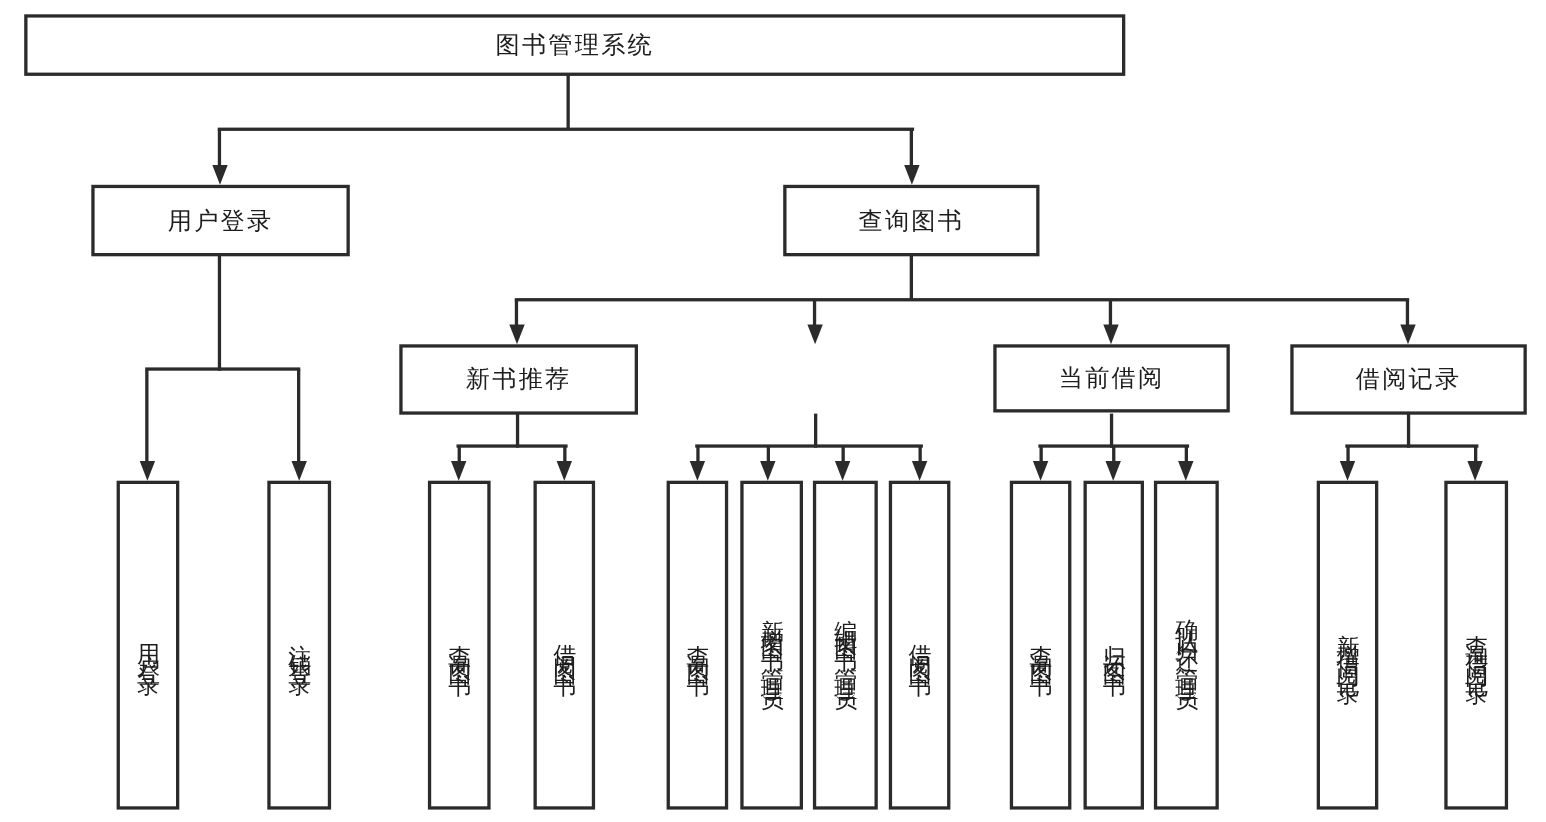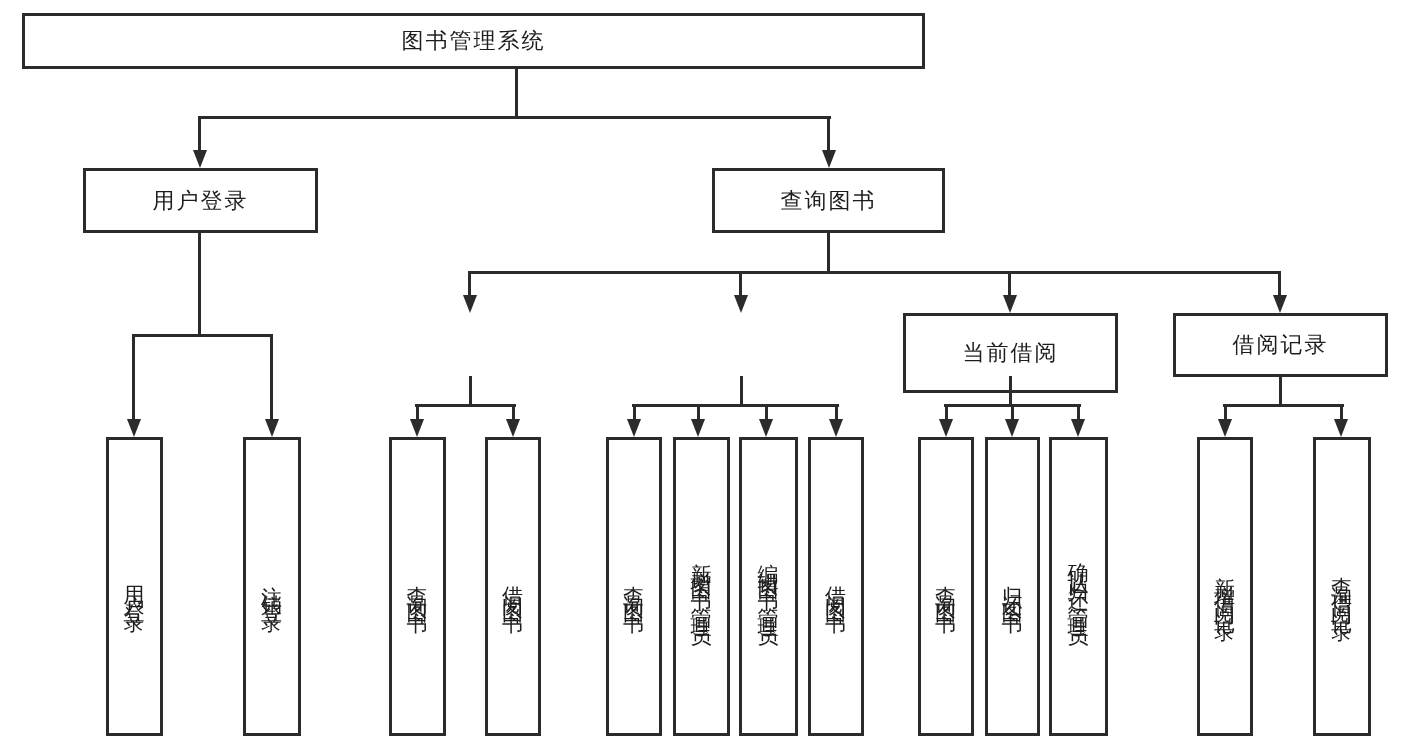--- a/index.html
+++ b/index.html
@@ -43,29 +43,30 @@
   .watermark{
     position:absolute;left:1186px;top:716px;z-index:5;
     font-size:19px;letter-spacing:1px;color:#c6c6c6;white-space:nowrap;
   }
 </style>
 </head>
 <body>
 
 <div id="stage">
 
-  <div class="box" style="left:22px;top:13px;width:903px;height:56px;text-align:center;">图书管理系统</div>
+  <div class="box" style="left:22px;top:13px;width:1001px;height:56px;text-align:center;">图书管理系统</div>
 
   <div class="box" style="left:83px;top:168px;width:235px;height:65px;">用户登录</div>
 
   <div class="box" style="left:712px;top:168px;width:233px;height:65px;">查询图书</div>
 
+  <div class="box" style="left:363px;top:313px;width:217px;height:64px;">新书推荐</div>
 
 
-  <div class="box" style="left:903px;top:313px;width:215px;height:80px;">当前借阅</div>
+  <div class="box" style="left:903px;top:313px;width:215px;height:62px;">当前借阅</div>
 
   <div class="box" style="left:1173px;top:313px;width:215px;height:64px;">借阅记录</div>
 
   <div class="vbox" style="left:106px;top:437px;width:57px;height:299px;">
     <span>用户登录</span>
   </div>
   <div class="vbox" style="left:243px;top:437px;width:58px;height:299px;">
     <span>注销登录</span>
   </div>
 

